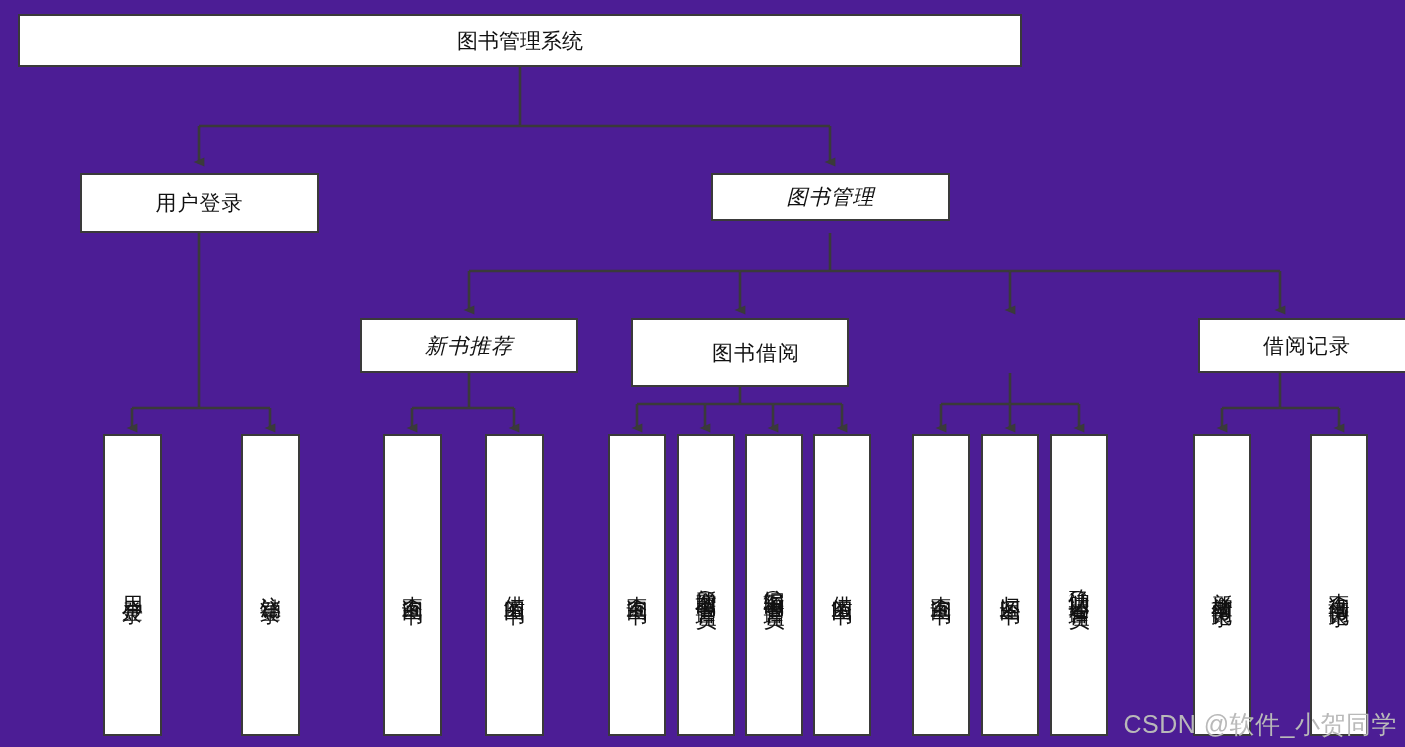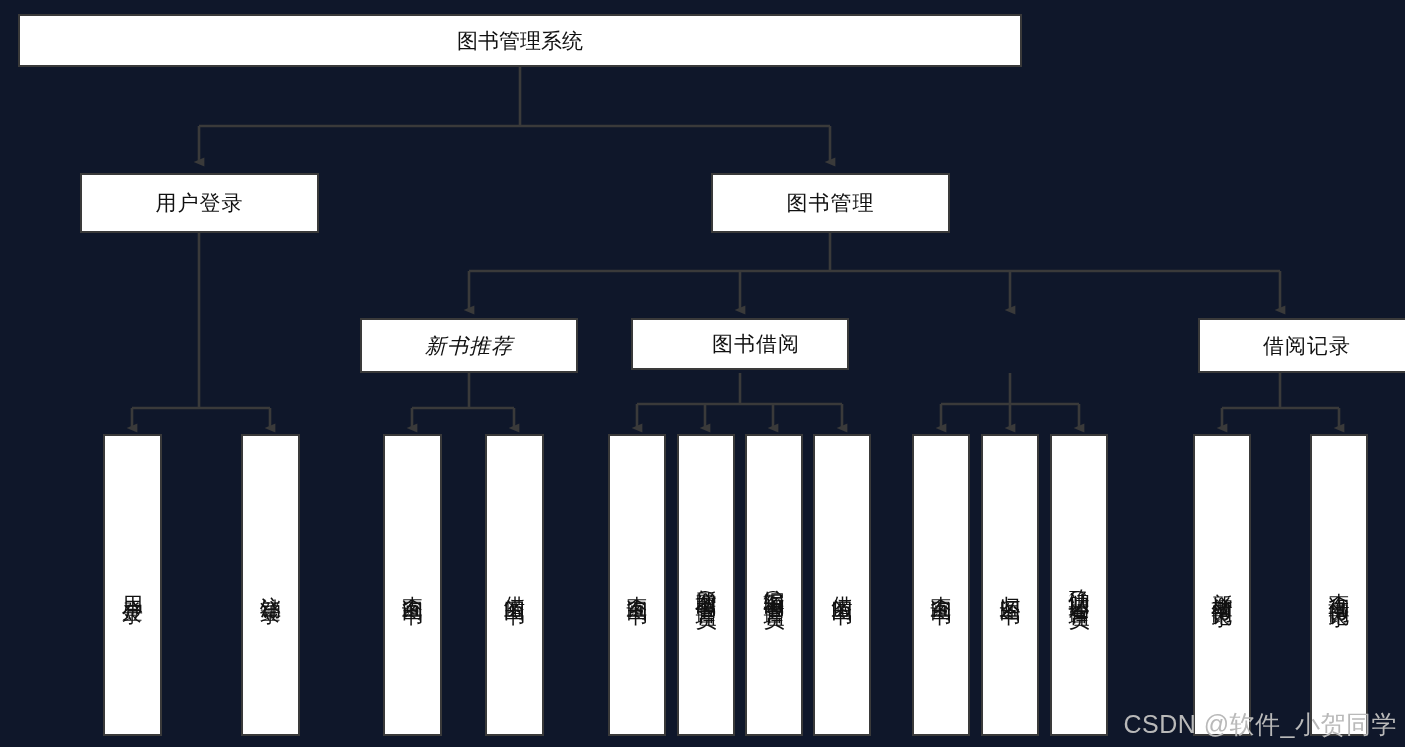--- a/index.html
+++ b/index.html
@@ -7,21 +7,21 @@
     padding: 0;
     background: #ffffff;
   }
   body {
     font-family: "Liberation Sans", "DejaVu Sans", sans-serif;
   }
   #stage {
     position: relative;
     width: 1405px;
     height: 747px;
-    background: #0f172a;
+    background: #4c1d95;
     overflow: hidden;
   }
   #wires {
     position: absolute;
     left: 0;
     top: 0;
     width: 1405px;
     height: 747px;
     pointer-events: none;
   }
@@ -135,28 +135,28 @@
     </g>
   </svg>
 
   <div class="node root" style="left:18px; top:14px; width:1004px; height:53px;">
     <span>图书管理系统</span>
   </div>
 
   <div class="node horiz" style="left:80px; top:173px; width:239px; height:60px;">
     <span>用户登录</span>
   </div>
-  <div class="node horiz" style="left:711px; top:173px; width:239px; height:60px;">
+  <div class="node horiz" style="left:711px; top:173px; width:239px; height:48px;font-style:italic;">
     <span>图书管理</span>
   </div>
 
   <div class="node horiz" style="left:360px; top:318px; width:218px; height:55px;font-style:italic;">
     <span>新书推荐</span>
   </div>
-  <div class="node horiz" style="left:631px; top:318px; width:218px; height:52px;padding-left:32px;">
+  <div class="node horiz" style="left:631px; top:318px; width:218px; height:69px;padding-left:32px;">
     <span>图书借阅</span>
   </div>
   <div class="node horiz" style="left:1171px; top:318px; width:218px; height:55px;margin-left:27px;">
     <span>借阅记录</span>
   </div>
 
   <div class="node vert" style="left:103px; top:434px; width:59px; height:302px;">
     <span class="vlabel">用户登录</span>
   </div>
   <div class="node vert" style="left:241px; top:434px; width:59px; height:302px;">

